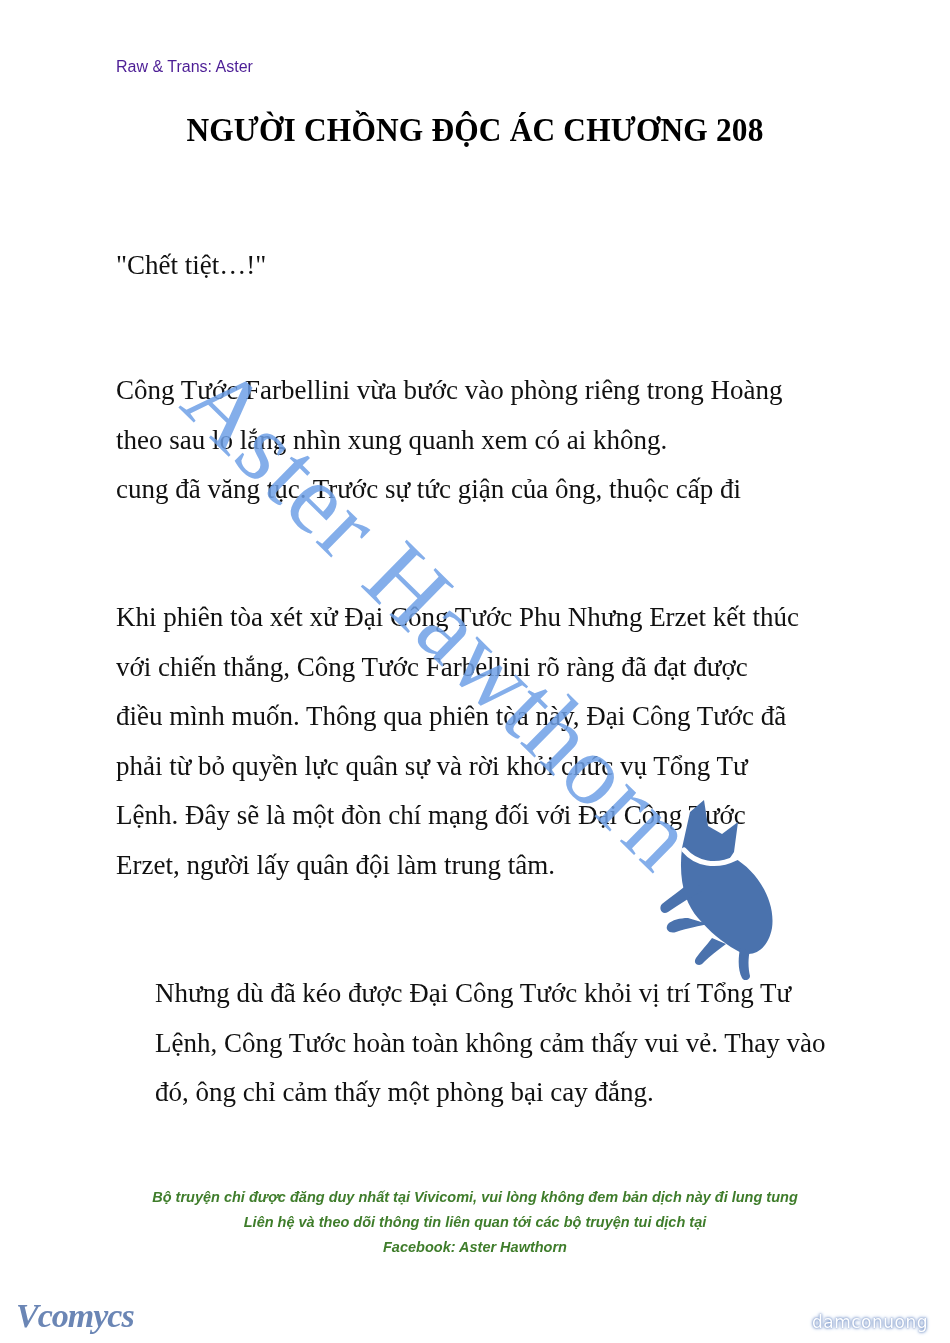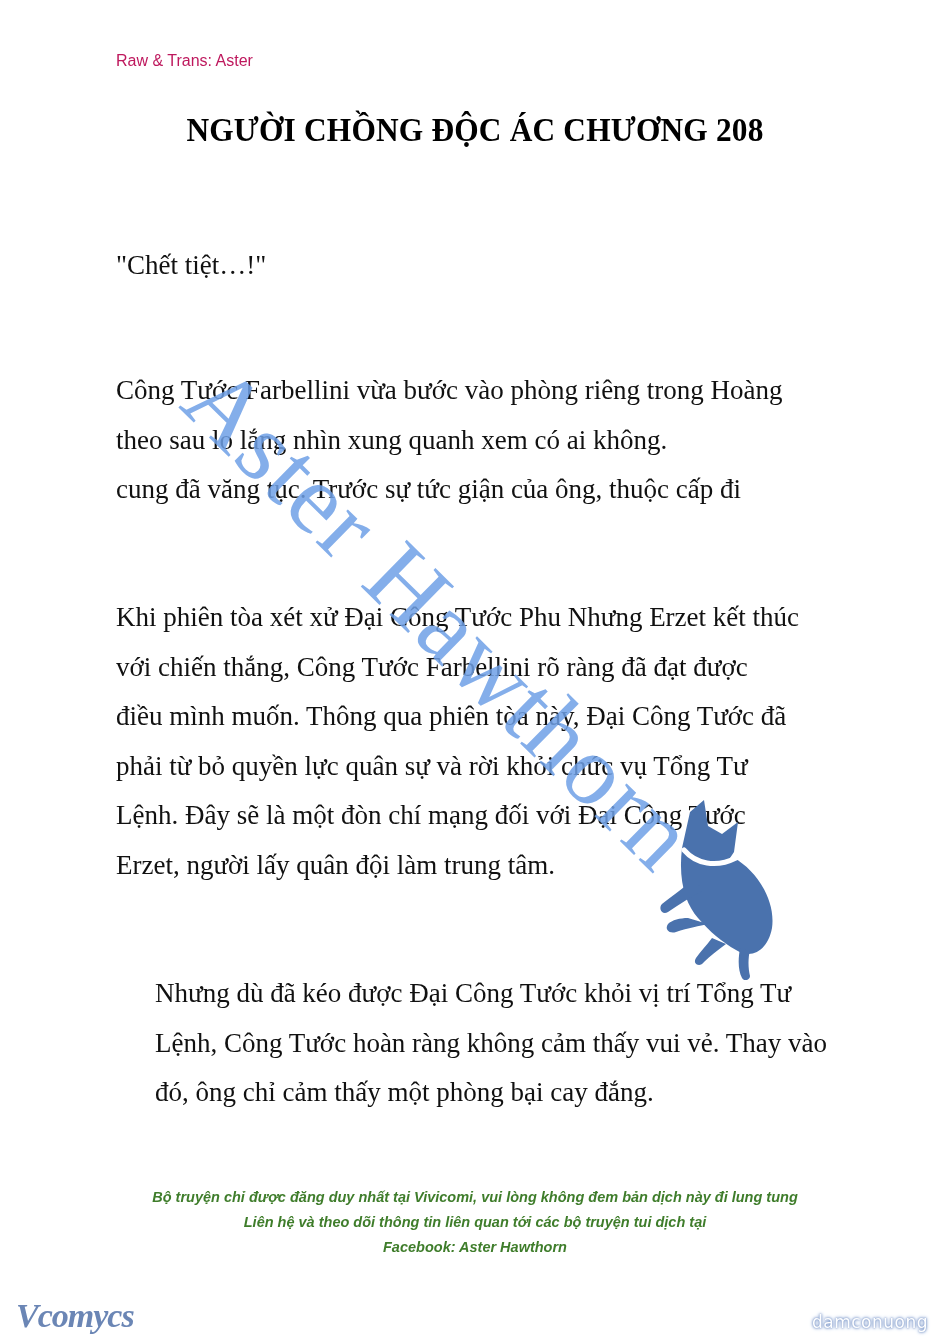--- a/index.html
+++ b/index.html
@@ -1,22 +1,22 @@
 <!DOCTYPE html>
 <html><head>
 <meta charset="utf-8">
 <style>
   html, body { margin: 0; padding: 0; }
   body {
     width: 950px; height: 1343px; background: #ffffff; position: relative; overflow: hidden;
     font-family: "Liberation Serif", "DejaVu Serif", serif; color: #111;
   }
   .credit {
-    position: absolute; left: 116px; top: 52px;
-    font-family: "Liberation Sans", "DejaVu Sans", sans-serif; font-size: 16px; color: #be185d; text-align: center;
+    position: absolute; left: 116px; top: 58px;
+    font-family: "Liberation Sans", "DejaVu Sans", sans-serif; font-size: 16px; color: #4c1d95; text-align: center;
   }
   .title {
     position: absolute; left: 0; width: 950px; top: 112px; text-align: center;
     font-size: 33px; font-weight: bold; letter-spacing: 0.2px; color: #000;
     transform: scaleX(0.95); transform-origin: center;
   }
   .para {
     position: absolute; left: 116px; width: 730px;
     font-size: 27px; line-height: 49.5px; color: #111;
   }
@@ -65,21 +65,21 @@
   <span class="line">Khi phiên tòa xét xử Đại Công Tước Phu Nhưng Erzet kết thúc</span>
   <span class="line">với chiến thắng, Công Tước Farbellini rõ ràng đã đạt được</span>
   <span class="line">điều mình muốn. Thông qua phiên tòa này, Đại Công Tước đã</span>
   <span class="line">phải từ bỏ quyền lực quân sự và rời khỏi chức vụ Tổng Tư</span>
   <span class="line">Lệnh. Đây sẽ là một đòn chí mạng đối với Đại Công Tước</span>
   <span class="line">Erzet, người lấy quân đội làm trung tâm.</span>
 </div>
 
 <div class="para" style="top:969px;margin-left:39px;">
   <span class="line">Nhưng dù đã kéo được Đại Công Tước khỏi vị trí Tổng Tư</span>
-  <span class="line">Lệnh, Công Tước hoàn ràng không cảm thấy vui vẻ. Thay vào</span>
+  <span class="line">Lệnh, Công Tước hoàn toàn không cảm thấy vui vẻ. Thay vào</span>
   <span class="line">đó, ông chỉ cảm thấy một phòng bại cay đắng.</span>
 </div>
 
 <div class="watermark">Aster Hawthorn</div>
 
 <svg class="cat" viewBox="0 0 130 180">
   <g fill="#4a72ad">
 
     <path d="M38 12 L52 0 L56 26 L70 34 L86 22 L82 52 L74 64 L50 62 L30 48 Z"></path>
 

